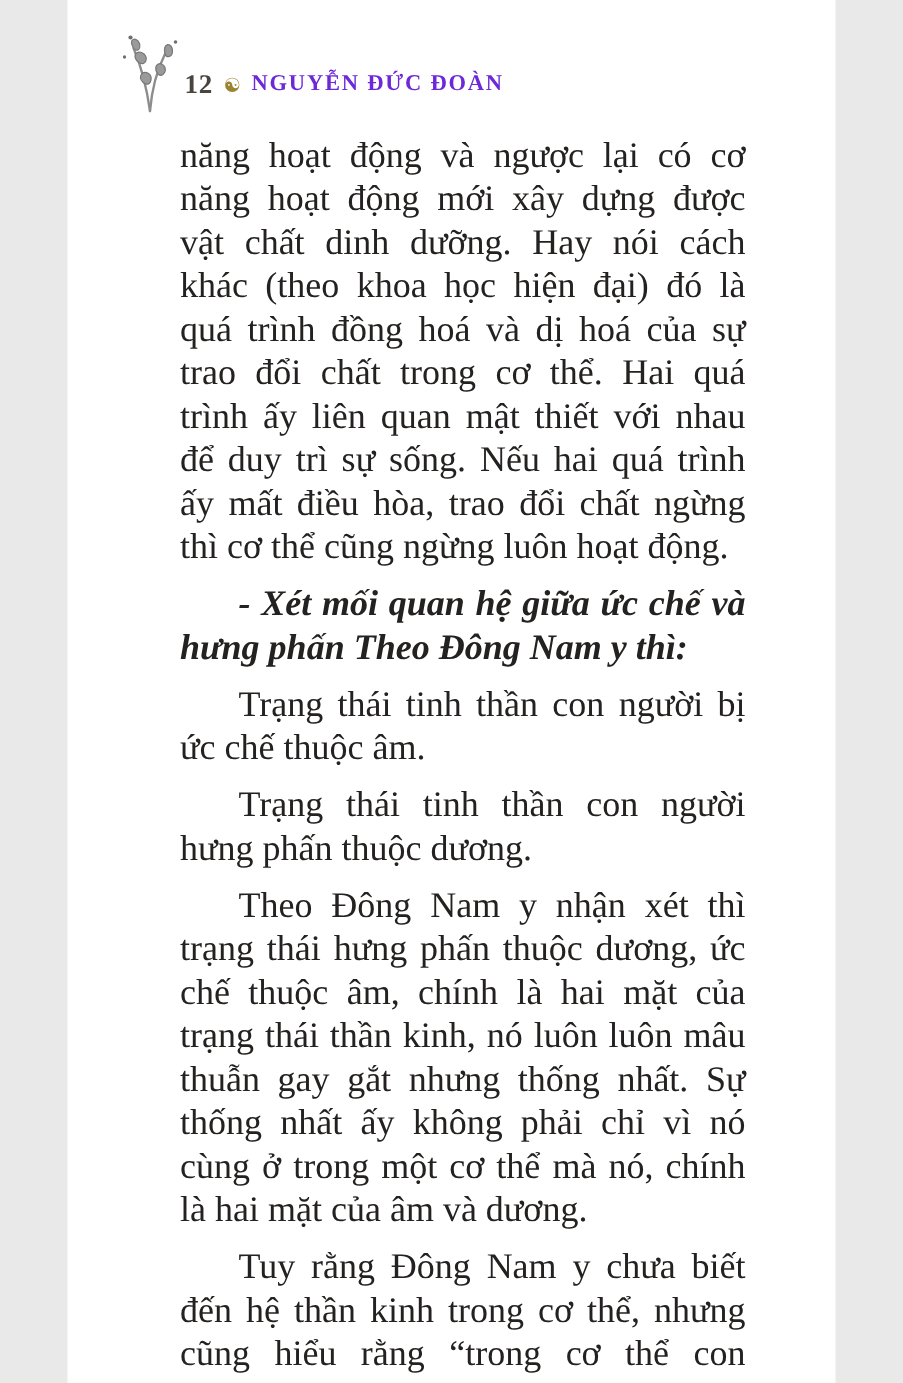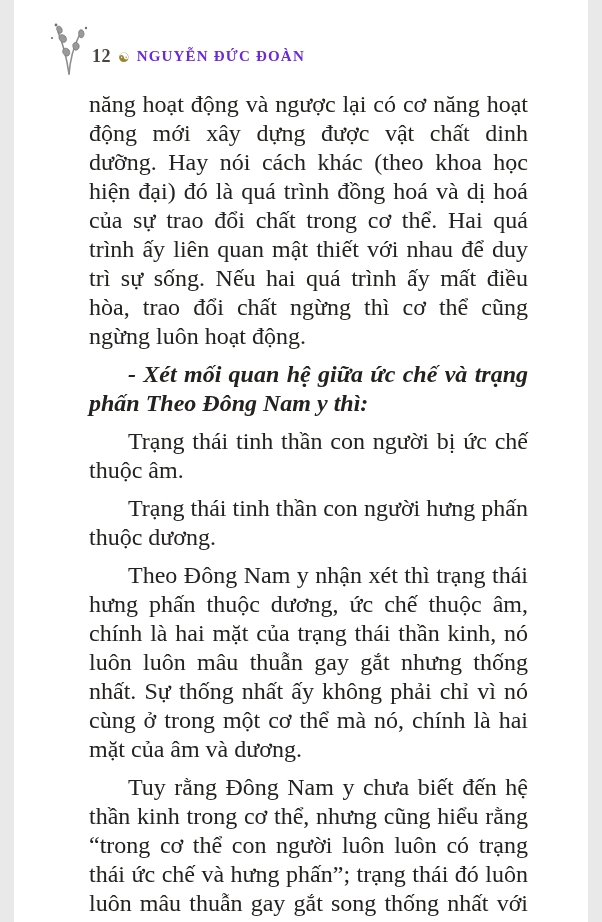--- a/index.html
+++ b/index.html
@@ -2,21 +2,21 @@
 <html lang="vi"><head>
 <meta charset="utf-8">
 <style>
   html, body {
     margin: 0;
     padding: 0;
     background: #e9e9e9;
   }
   .page {
     position: relative;
-    width: 574px;
+    width: 512px;
     height: 922px;
     margin: 0 auto;
     background: #ffffff;
     overflow: hidden;
     font-family: "Liberation Serif", "DejaVu Serif", serif;
   }
 
   
   .page-header {
     position: absolute;
@@ -100,21 +100,21 @@
 
   <header class="page-header">
     <span class="page-number">12</span>
     <span class="yin-yang">☯</span>
     <span class="author-name">NGUYỄN ĐỨC ĐOÀN</span>
   </header>
 
   <main class="page-content">
     <p class="p-first">năng hoạt động và ngược lại có cơ năng hoạt động mới xây dựng được vật chất dinh dưỡng. Hay nói cách khác (theo khoa học hiện đại) đó là quá trình đồng hoá và dị hoá của sự trao đổi chất trong cơ thể. Hai quá trình ấy liên quan mật thiết với nhau để duy trì sự sống. Nếu hai quá trình ấy mất điều hòa, trao đổi chất ngừng thì cơ thể cũng ngừng luôn hoạt động.</p>
 
-    <p class="p-head">- Xét mối quan hệ giữa ức chế và trạng phấn Theo Đông Nam y thì:</p>
+    <p class="p-head">- Xét mối quan hệ giữa ức chế và hưng phấn Theo Đông Nam y thì:</p>
 
     <p class="p-ind">Trạng thái tinh thần con người bị ức chế thuộc âm.</p>
 
     <p class="p-ind">Trạng thái tinh thần con người hưng phấn thuộc dương.</p>
 
     <p class="p-ind">Theo Đông Nam y nhận xét thì trạng thái hưng phấn thuộc dương, ức chế thuộc âm, chính là hai mặt của trạng thái thần kinh, nó luôn luôn mâu thuẫn gay gắt nhưng thống nhất. Sự thống nhất ấy không phải chỉ vì nó cùng ở trong một cơ thể mà nó, chính là hai mặt của âm và dương.</p>
 
     <p class="p-ind">Tuy rằng Đông Nam y chưa biết đến hệ thần kinh trong cơ thể, nhưng cũng hiểu rằng “trong cơ thể con người luôn luôn có trạng thái ức chế và hưng phấn”; trạng thái đó luôn luôn mâu thuẫn gay gắt song thống nhất với nhau để giữ cho cơ thể thăng bằng.</p>
 
 

